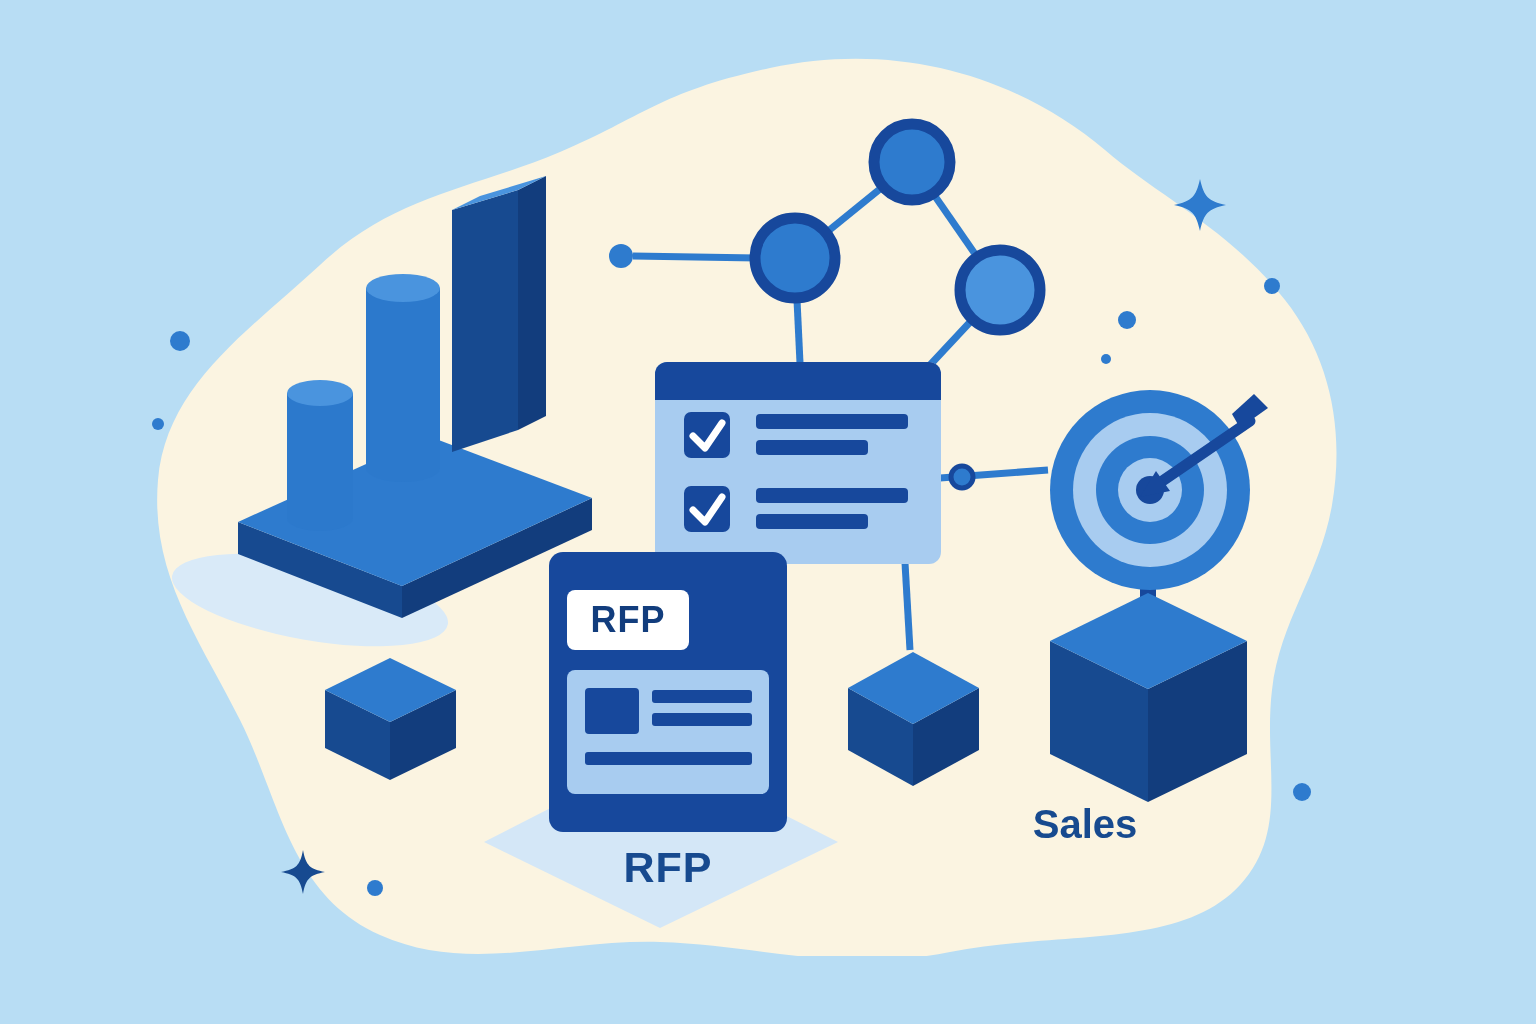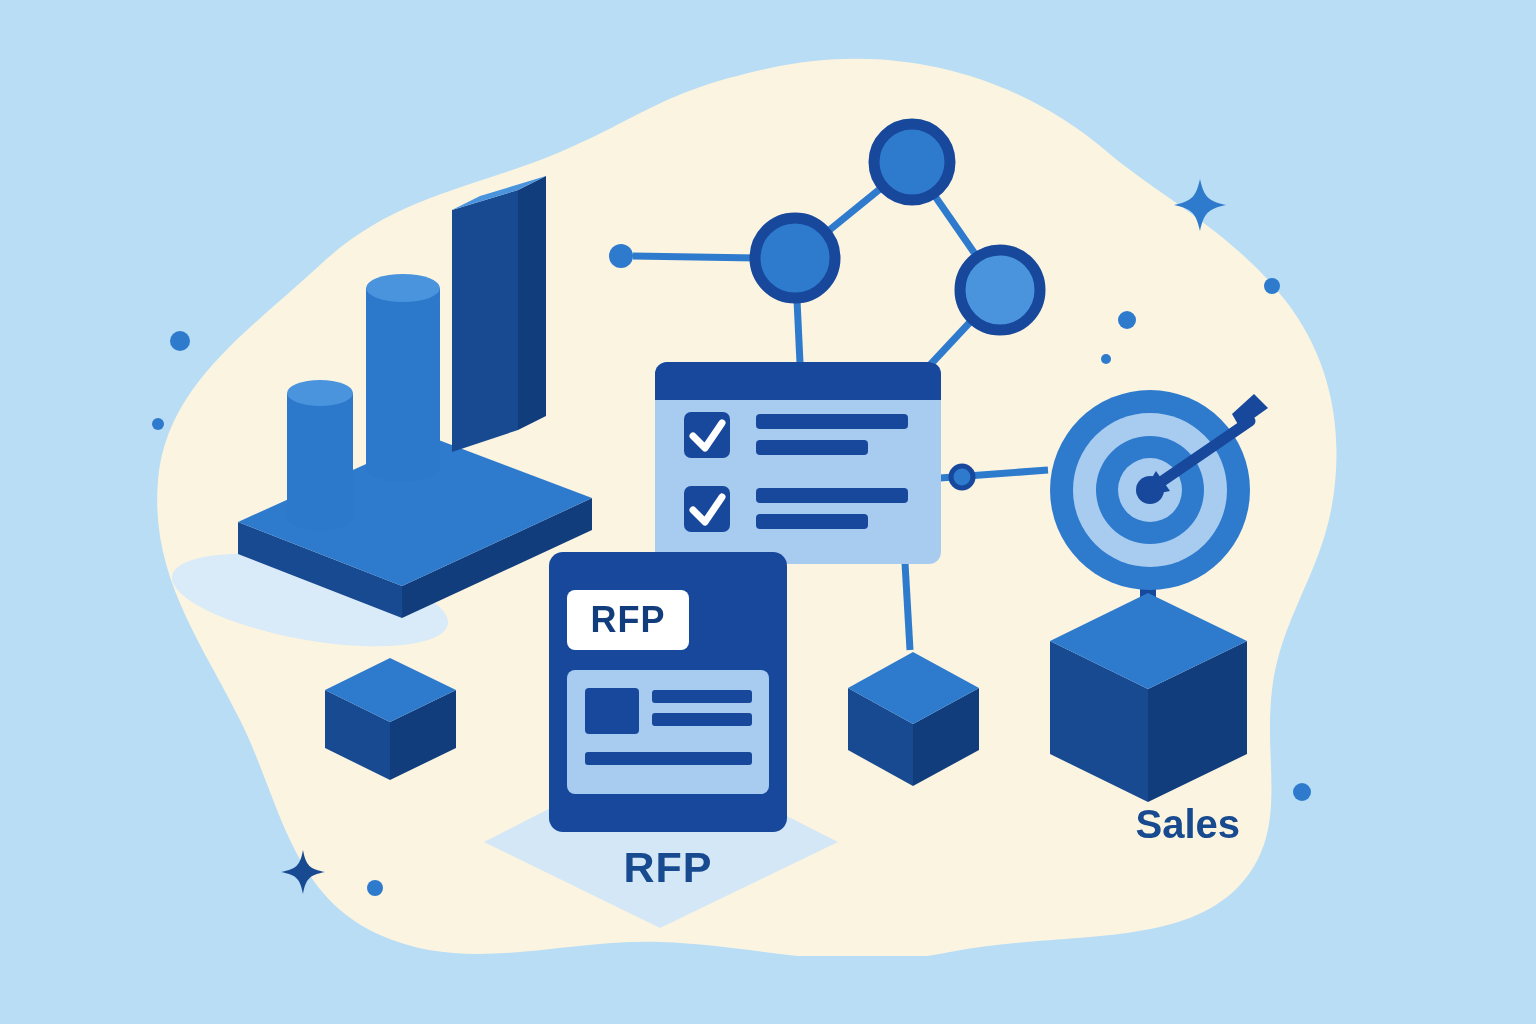--- a/index.html
+++ b/index.html
@@ -45,21 +45,21 @@
     top: 843px;
     width: 216px;
     text-align: center;
     font-size: 43px;
     letter-spacing: 1px;
   }
   .sales-caption {
     left: 930px;
     top: 803px;
     width: 310px;
-    text-align: right;
+    text-align: center;
     font-size: 40px;
     line-height: 1.08;
   }
   .sales-caption span { display: block; }
 </style>
 </head>
 <body>
 
 <div class="stage">
 

